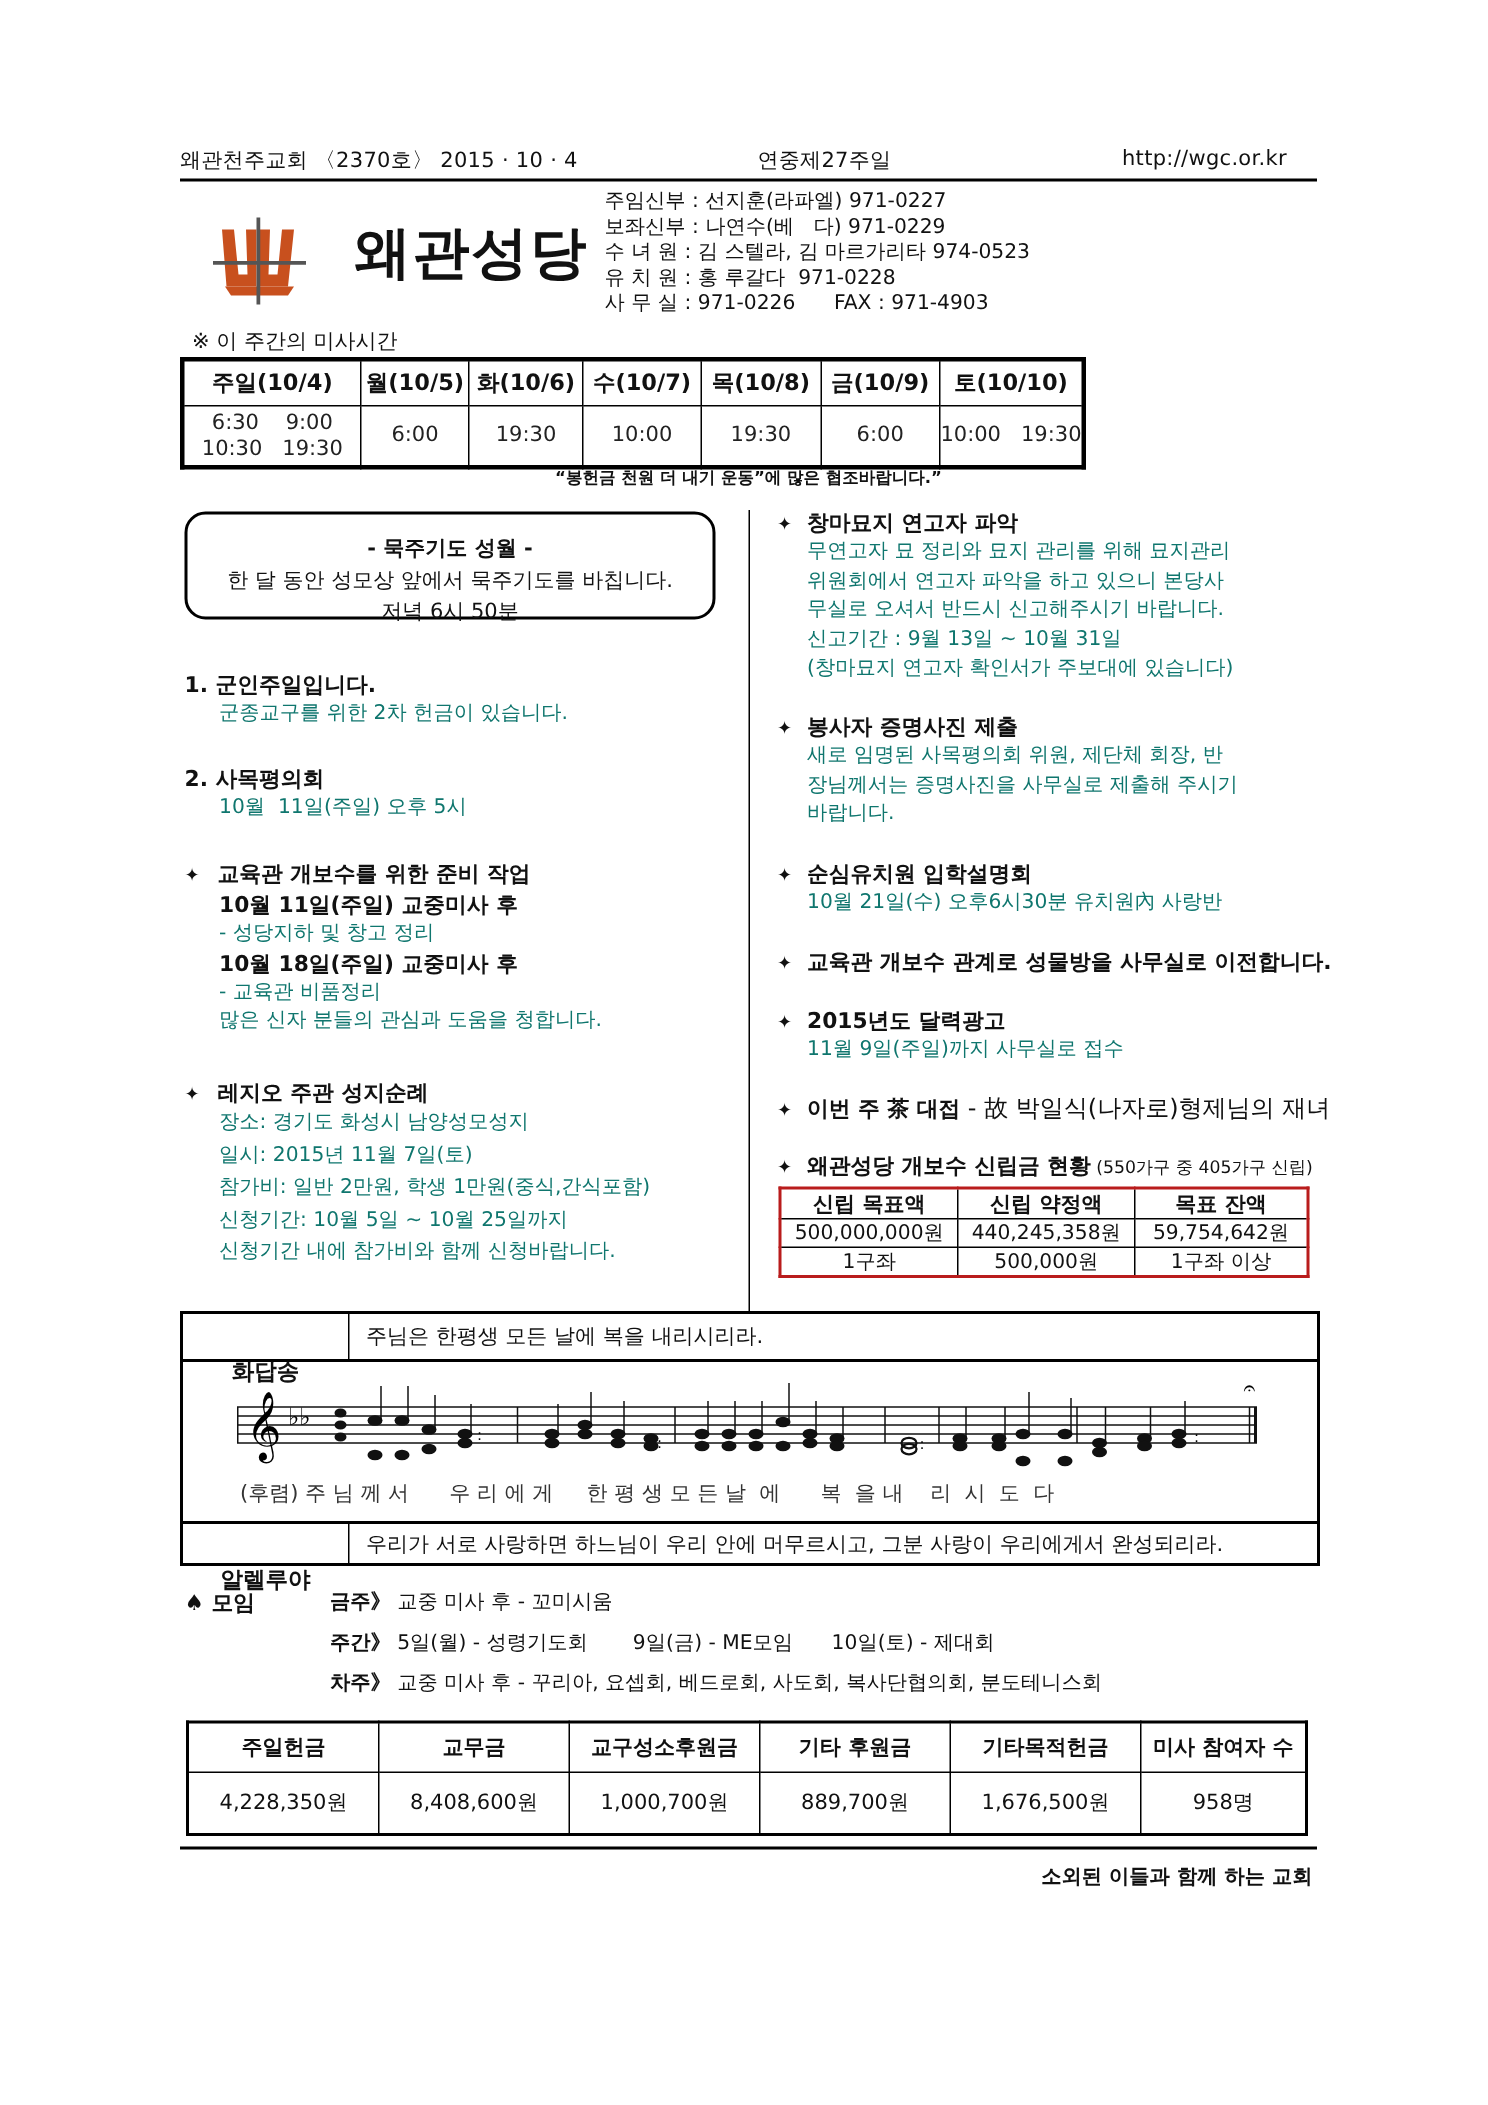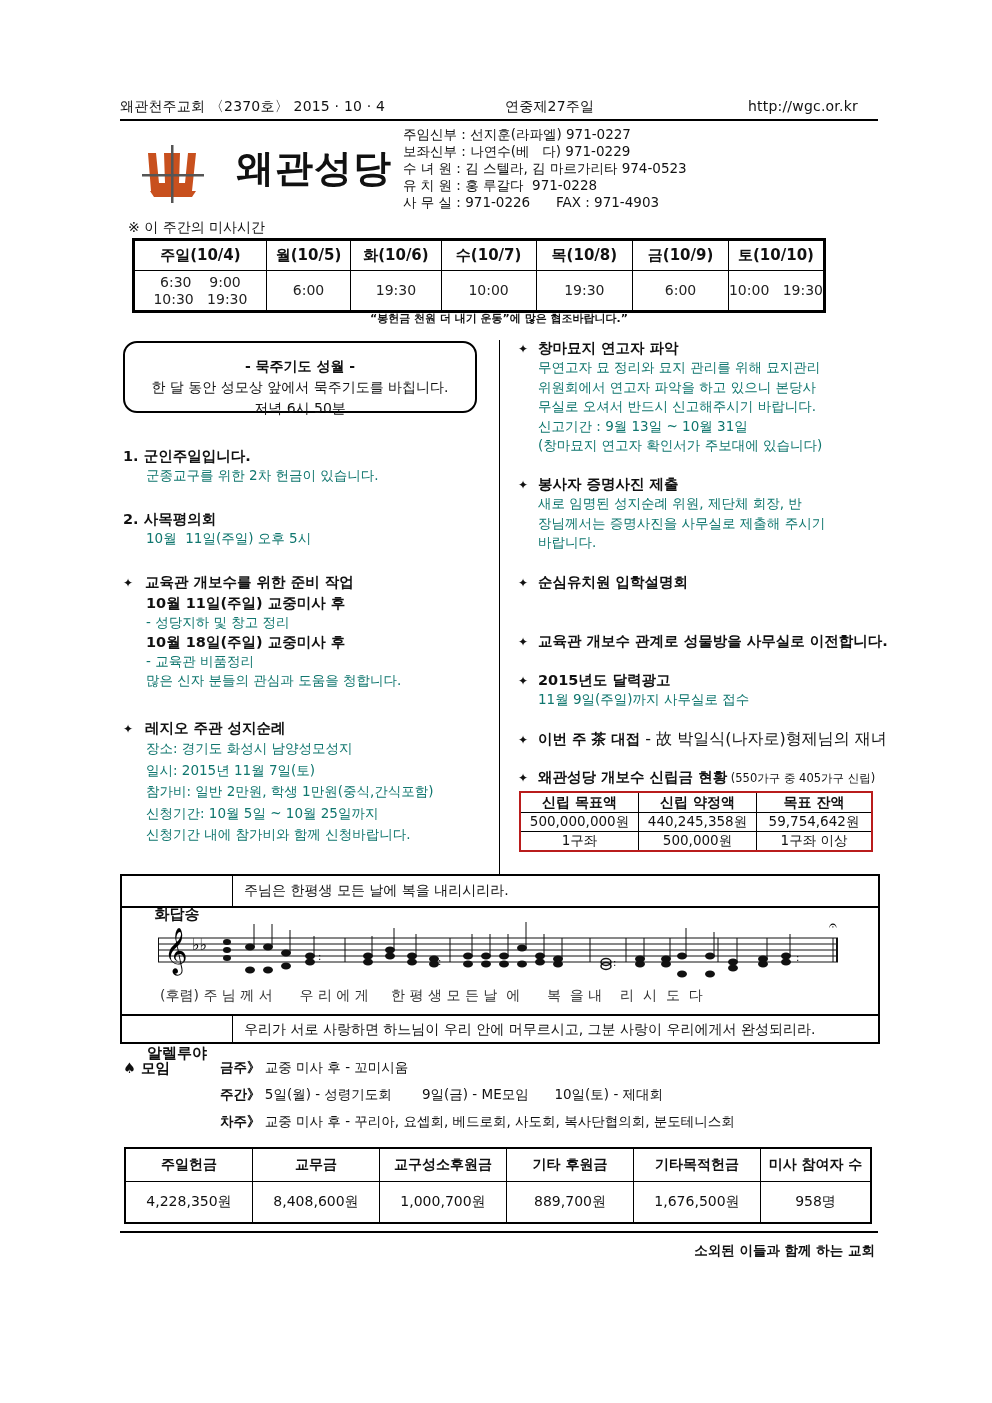--- a/index.html
+++ b/index.html
@@ -59,21 +59,21 @@
 <div class="abs logo-title" style="left:236px; top:143px;">왜관성당</div>
 <div class="abs staff-info" style="left:403px; top:126px;">
   <div>주임신부 : 선지훈(라파엘) 971-0227</div>
   <div>보좌신부 : 나연수(베   다) 971-0229</div>
   <div>수 녀 원 : 김 스텔라, 김 마르가리타 974-0523</div>
   <div>유 치 원 : 홍 루갈다  971-0228</div>
   <div>사 무 실 : 971-0226      FAX : 971-4903</div>
 </div>
 
 <div class="abs sec-note" style="left:128px; top:219px;">※ 이 주간의 미사시간</div>
-<table class="abs mass" style="left:132px; top:238px; width:694px;">
+<table class="abs mass" style="left:120px; top:238px; width:604px;">
   <tbody>
       <tr>
     <th style="width:136px">주일(10/4)</th>
     <th style="width:88px">월(10/5)</th>
     <th style="width:95px">화(10/6)</th>
     <th style="width:100px">수(10/7)</th>
     <th style="width:102px">목(10/8)</th>
     <th style="width:101px">금(10/9)</th>
     <th>토(10/10)</th>
   </tr>
@@ -133,27 +133,28 @@
   <div class="item-title"><span class="diamond">✦</span><span style="padding-left:6px">창마묘지 연고자 파악</span></div>
   <div class="item-body" style="padding-left:20px;">무연고자 묘 정리와 묘지 관리를 위해 묘지관리
 위원회에서 연고자 파악을 하고 있으니 본당사
 무실로 오셔서 반드시 신고해주시기 바랍니다.
 신고기간 : 9월 13일 ~ 10월 31일
 (창마묘지 연고자 확인서가 주보대에 있습니다)</div>
 </div>
 
 <div class="abs" style="left:518px; top:475px;">
   <div class="item-title"><span class="diamond">✦</span><span style="padding-left:6px">봉사자 증명사진 제출</span></div>
-  <div class="item-body" style="padding-left:20px;">새로 임명된 성지순례 위원, 제단체 회장, 반
+  <div class="item-body" style="padding-left:20px;">새로 임명된 사목평의회 위원, 제단체 회장, 반
 장님께서는 증명사진을 사무실로 제출해 주시기
 바랍니다.</div>
 </div>
 
 <div class="abs" style="left:518px; top:573px;">
   <div class="item-title"><span class="diamond">✦</span><span style="padding-left:6px">순심유치원 입학설명회</span></div>
+  <div class="item-body" style="padding-left:20px;">10월 21일(수) 오후6시30분 유치원內 사랑반</div>
 </div>
 
 <div class="abs" style="left:518px; top:632px;">
   <div class="item-title"><span class="diamond">✦</span><span style="padding-left:6px">교육관 개보수 관계로 성물방을 사무실로 이전합니다.</span></div>
 </div>
 
 <div class="abs" style="left:518px; top:671px;">
   <div class="item-title"><span class="diamond">✦</span><span style="padding-left:6px">2015년도 달력광고</span></div>
   <div class="item-body" style="padding-left:20px;">11월 9일(주일)까지 사무실로 접수</div>
 </div>

